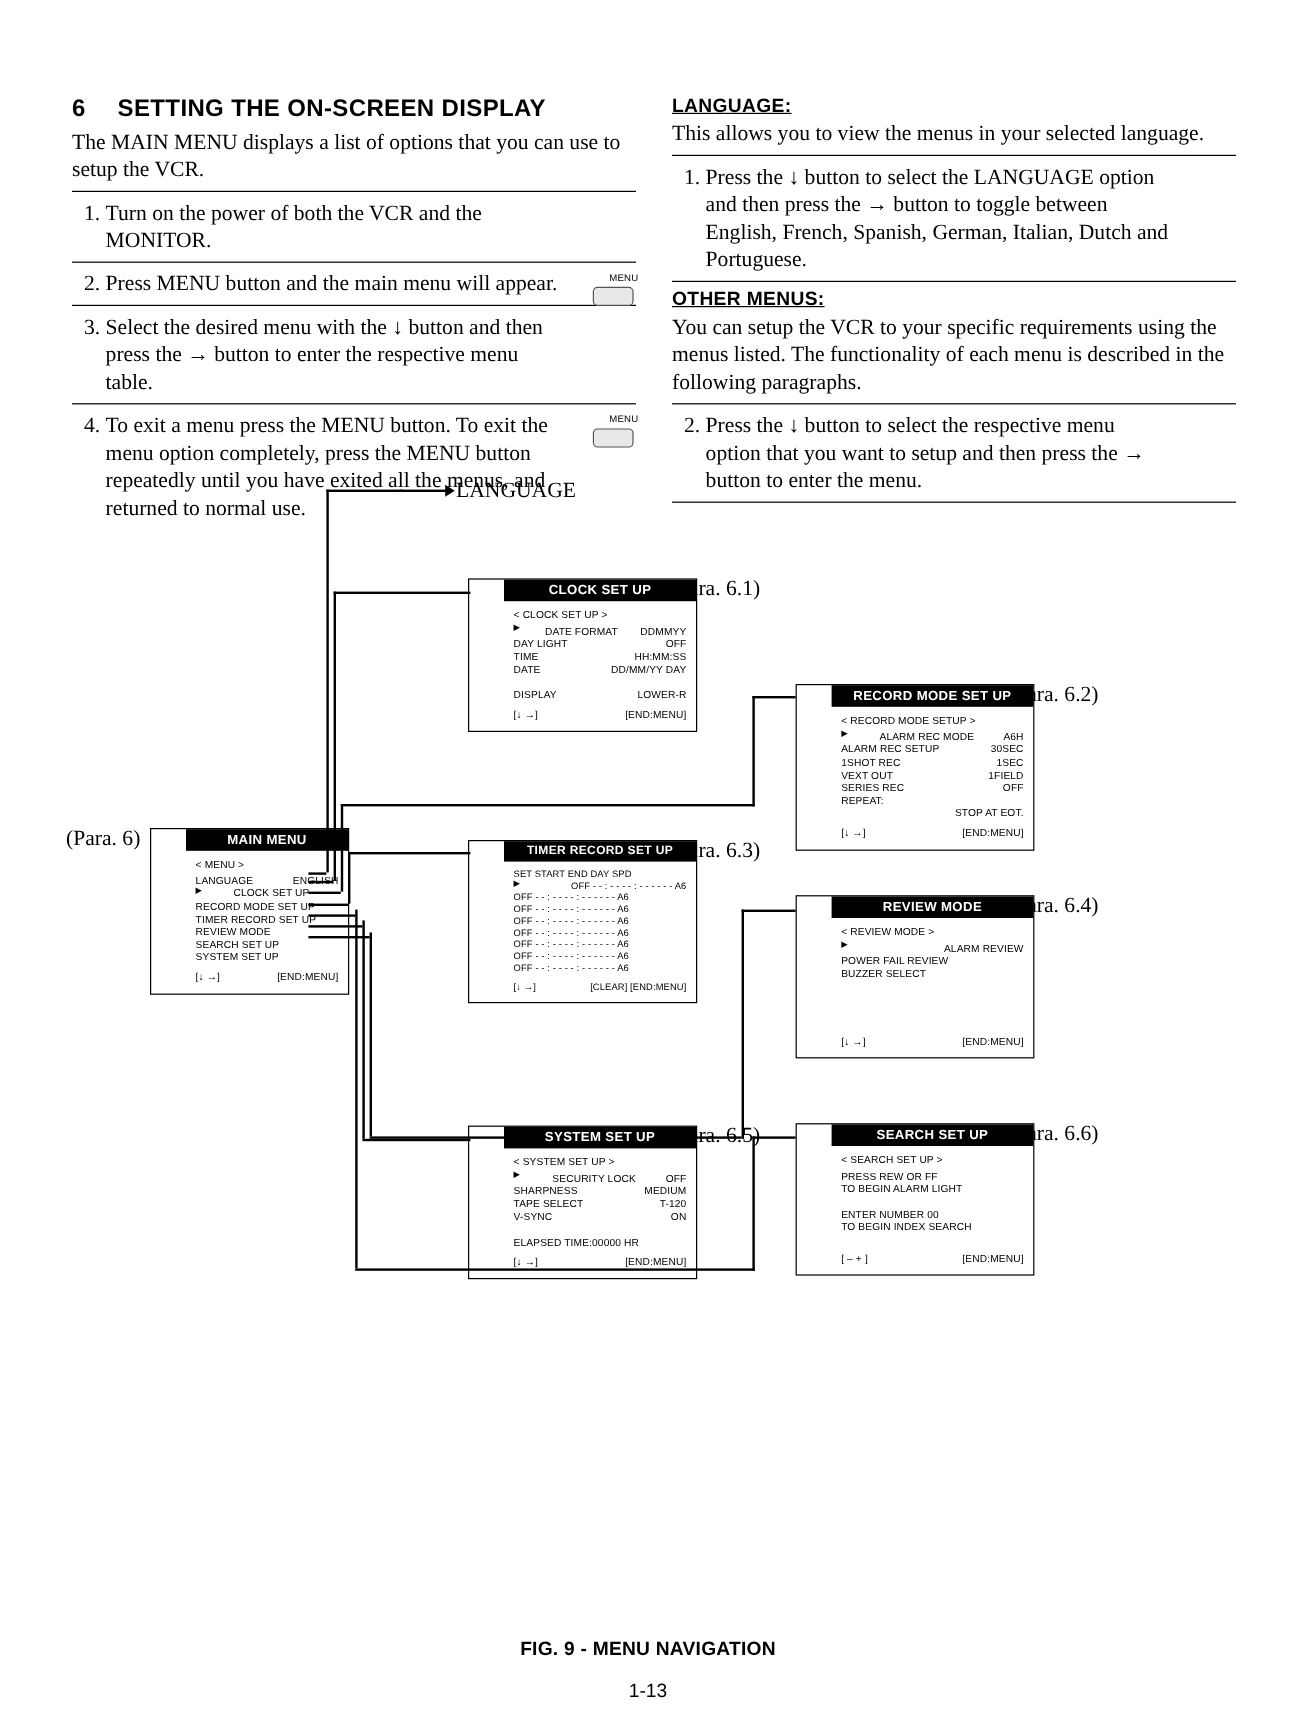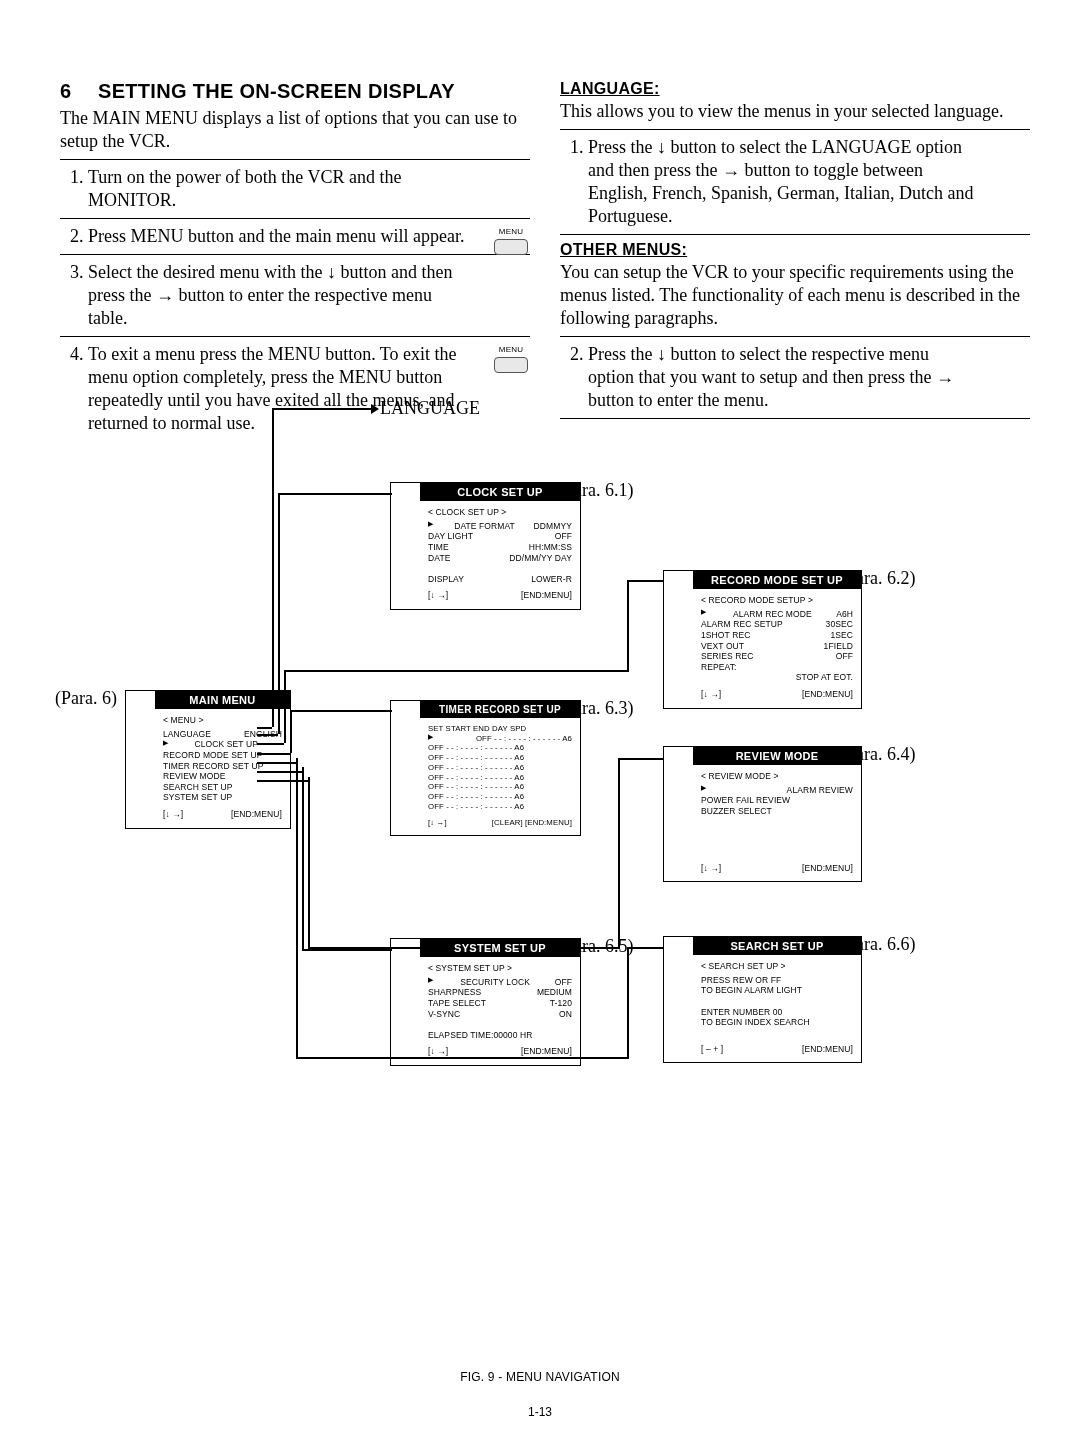--- a/index.html
+++ b/index.html
@@ -66,20 +66,21 @@
     top: 2px;
     width: 42px;
     text-align: center;
   }
   .menu-btn .lbl {
     font-family: Arial, Helvetica, sans-serif;
     font-size: 8px;
     letter-spacing: 0.2px;
     display: block;
     margin-bottom: 2px;
+    text-align: right;
   }
   .menu-btn .key {
     display: block;
     width: 32px;
     height: 14px;
     margin: 0 auto;
     background: #e8e8e8;
     border: 1px solid #555;
     border-radius: 4px;
   }
@@ -152,31 +153,31 @@
     border-left: 8px solid #000;
     border-top: 5px solid transparent;
     border-bottom: 5px solid transparent;
   }
   .fig-caption {
     position: absolute;
     left: 0; right: 0;
     bottom: 55px;
     text-align: center;
     font-family: Arial, Helvetica, sans-serif;
-    font-weight: 400;
-    font-size: 12px;
+    font-weight: 700;
+    font-size: 16px;
     letter-spacing: 0.2px;
   }
   .page-num {
     position: absolute;
     left: 0; right: 0;
     bottom: 20px;
     text-align: center;
     font-family: Arial, Helvetica, sans-serif;
-    font-size: 12px;
+    font-size: 16px;
   }
 </style>
 </head>
 <body>
 
 <div class="page">
 
   <div class="cols">
 
     <div class="col">

